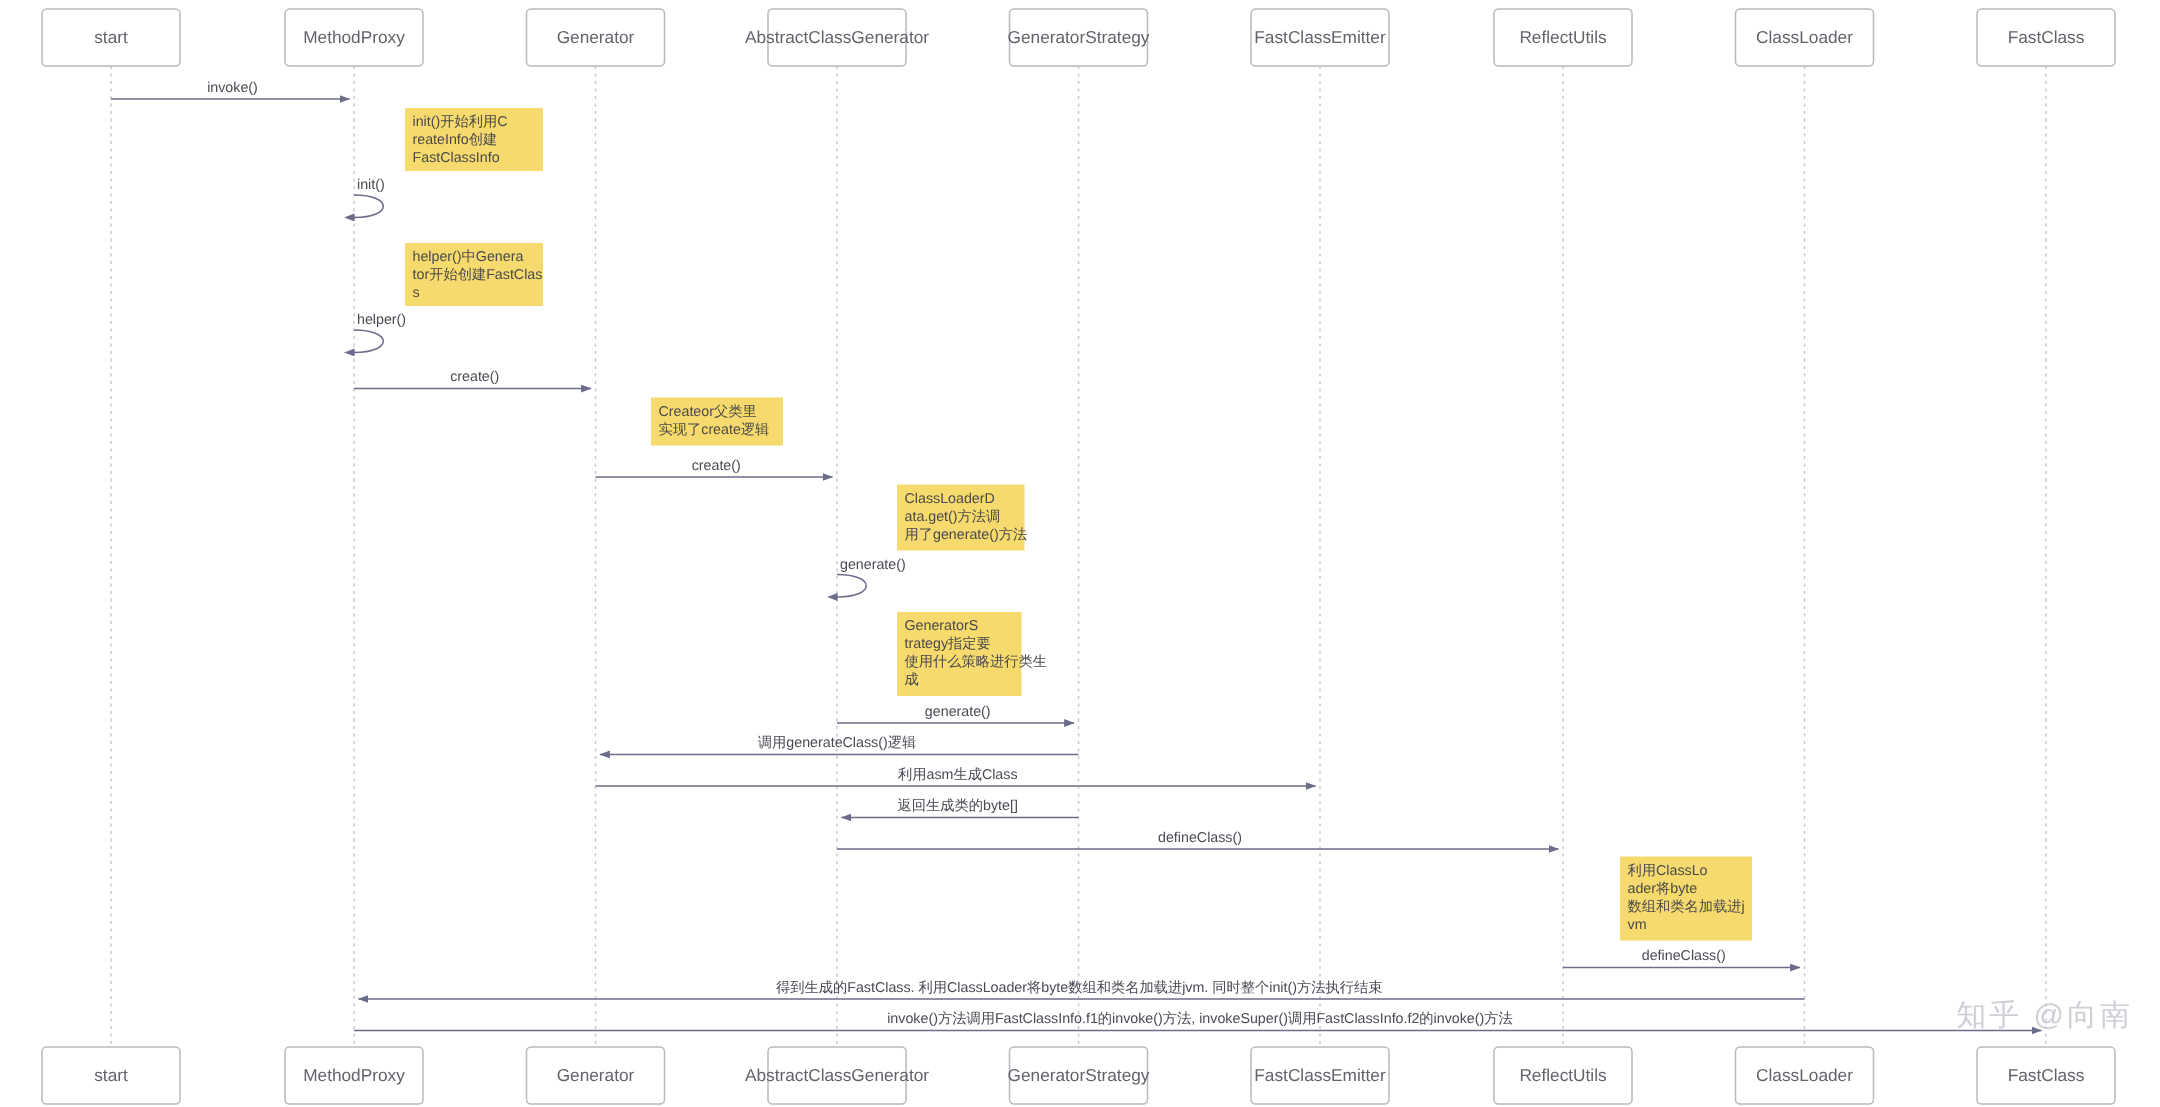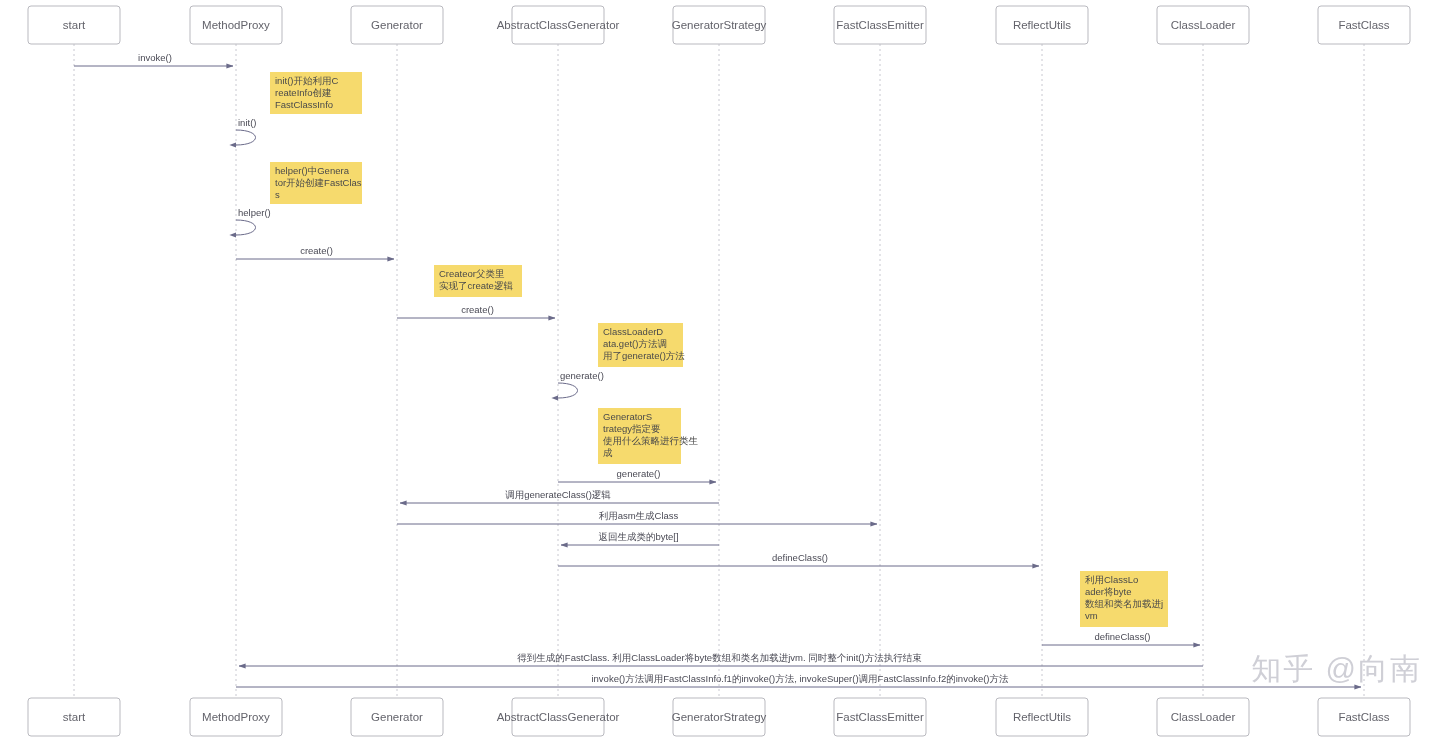--- a/index.html
+++ b/index.html
@@ -70,21 +70,21 @@
   .note-text {
     font-family: "Liberation Sans", "DejaVu Sans", sans-serif;
     font-size: 9.5px;
     fill: #4a4a4a;
   }
   .watermark {
     position: absolute;
     right: 18px;
     bottom: 48px;
     font-family: "Liberation Sans", "DejaVu Sans", sans-serif;
-    font-size: 30px;
+    font-size: 20px;
     color: #cfcfd6;
     letter-spacing: 2px;
     user-select: none;
     white-space: nowrap;
   }
 </style>
 </head>
 <body>
 
 <div id="diagram-root">

